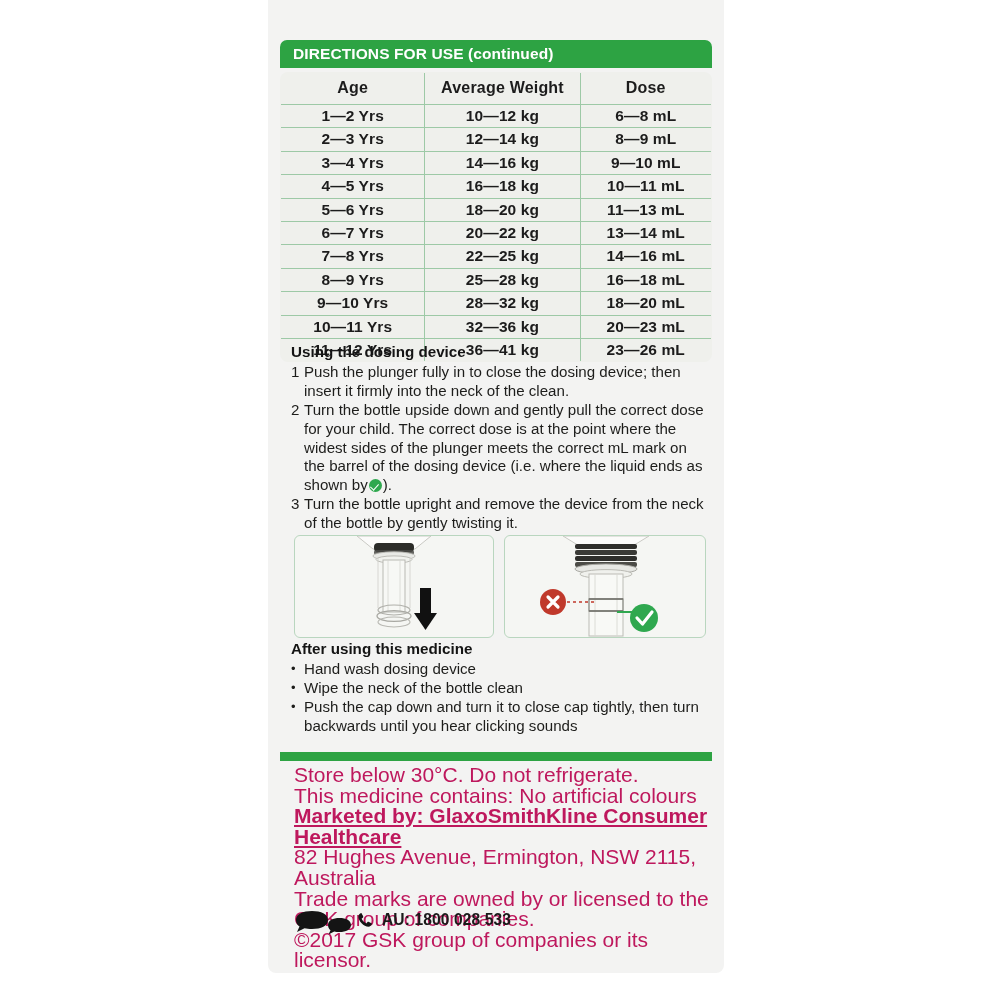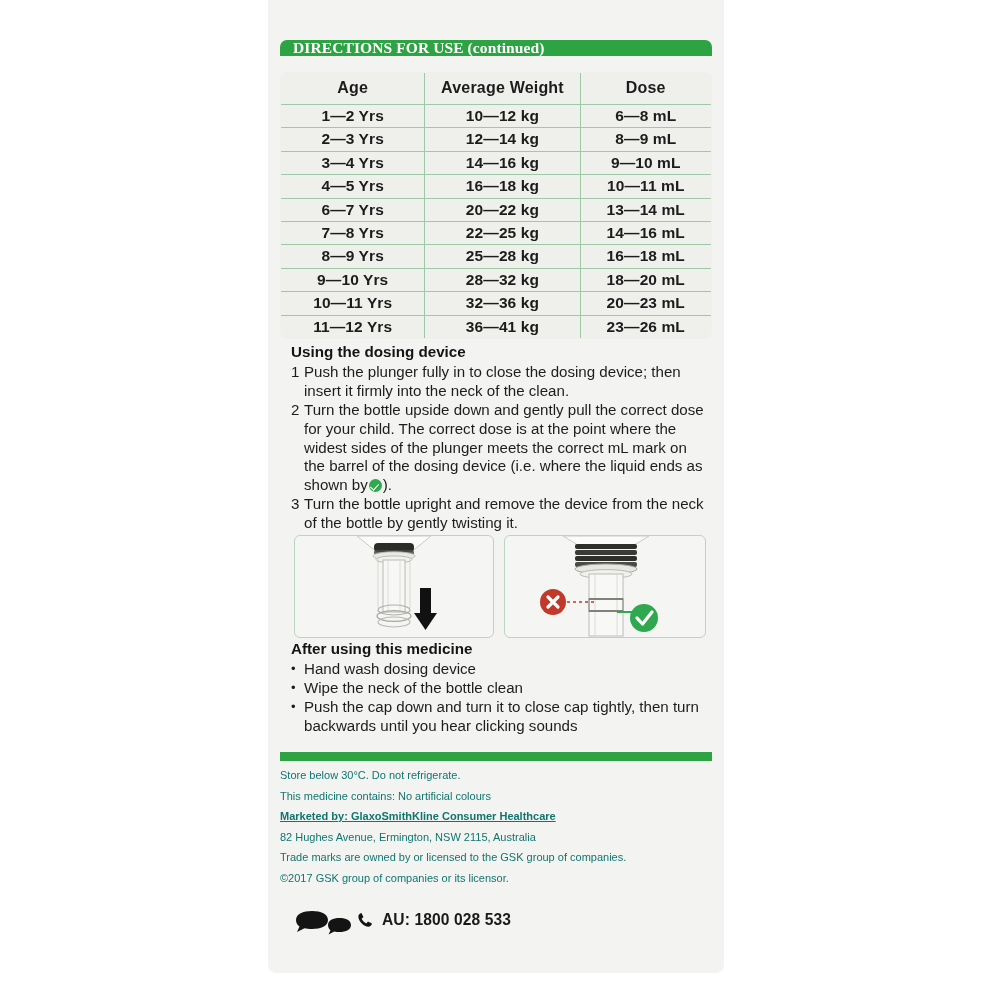--- a/index.html
+++ b/index.html
@@ -18,25 +18,25 @@
     width: 456px; height: 973px;
     background: #f3f3f2;
     border-bottom-left-radius: 8px;
     border-bottom-right-radius: 8px;
   }
 
   
   .dir-header {
     position: absolute;
     left: 12px; top: 40px;
-    width: 432px; height: 16px;
+    width: 432px; height: 28px;
     background: #2da343;
     border-top-left-radius: 7px;
     border-top-right-radius: 7px;
-    display: flex; align-items: center; font-family: Liberation Serif, serif;
+    display: flex; align-items: center;
   }
   .dir-header-text {
     color: #ffffff;
     font-size: 15.5px;
     font-weight: bold;
     letter-spacing: .1px;
     padding-left: 13px;
     white-space: nowrap;
   }
 
@@ -137,24 +137,24 @@
   .green-divider {
     position: absolute;
     left: 12px; top: 752px;
     width: 432px; height: 9px;
     background: #2da343;
   }
 
   
   .footer {
     position: absolute;
-    left: 12px; top: 765px;
+    left: 26px; top: 765px;
     width: 416px;
-    color: #0f766e;
-    font-size: 11px;
+    color: #be185d;
+    font-size: 21px;
     line-height: 20.6px;
   }
   .footer .bold { font-weight: bold; text-decoration: underline; }
 
   
   .contact { position: absolute; left: 26px; top: 905px; width: 420px; height: 60px; }
   .bubbles { position: absolute; left: 0px; top: 6px; width: 60px; height: 28px; }
   .contact-lines { position: absolute; left: 62px; top: 2px; }
   .c-row { display: flex; align-items: center; height: 25px; }
   .c-icon { width: 26px; flex: 0 0 26px; display: flex; align-items: center; }
@@ -196,20 +196,25 @@
           </tr>
           <tr>
             <td>3—4 Yrs</td>
             <td>14—16 kg</td>
             <td>9—10 mL</td>
           </tr>
           <tr>
             <td>4—5 Yrs</td>
             <td>16—18 kg</td>
             <td>10—11 mL</td>
+          </tr>
+          <tr>
+            <td>5—6 Yrs</td>
+            <td>18—20 kg</td>
+            <td>11—13 mL</td>
           </tr>
           <tr>
             <td>6—7 Yrs</td>
             <td>20—22 kg</td>
             <td>13—14 mL</td>
           </tr>
           <tr>
             <td>7—8 Yrs</td>
             <td>22—25 kg</td>
             <td>14—16 mL</td>

